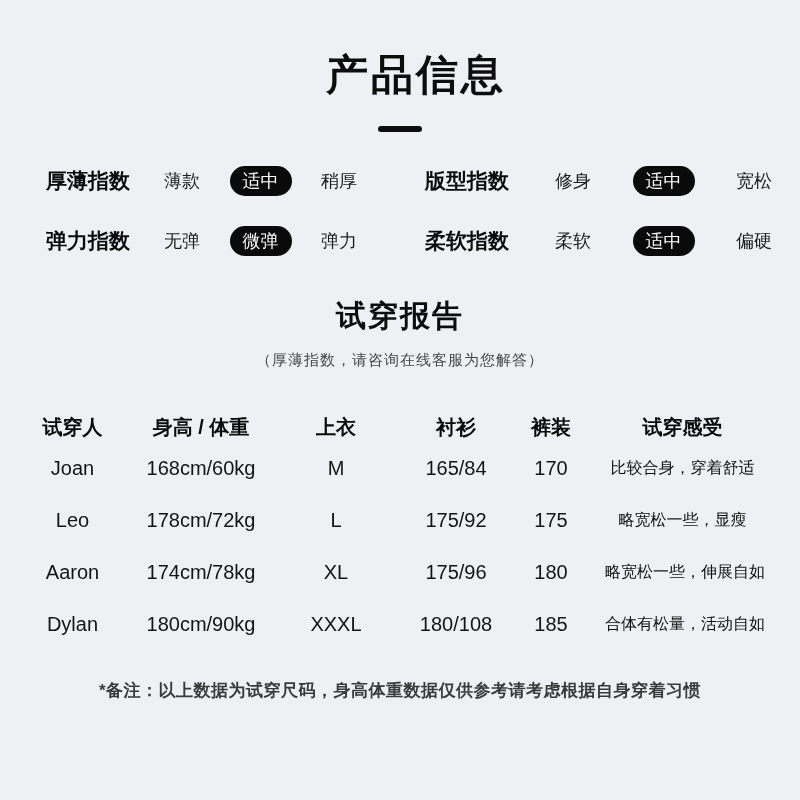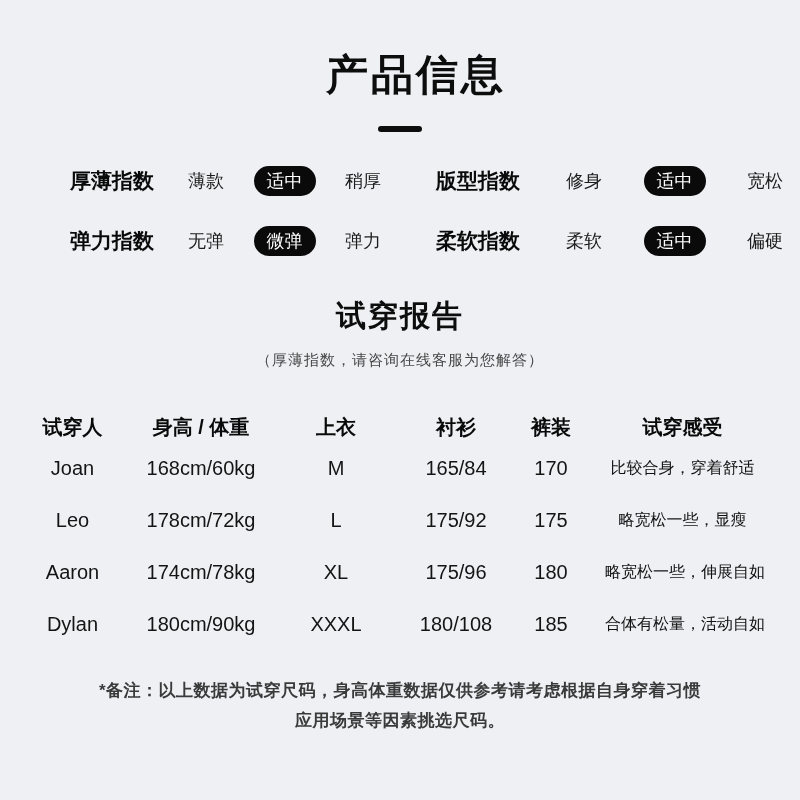--- a/index.html
+++ b/index.html
@@ -31,21 +31,20 @@
   }
 
   
   .indices {
     margin-top: 34px;
     display: grid;
     grid-template-columns: 1fr 1fr;
     row-gap: 30px;
     padding-left: 46px;
     padding-right: 10px;
-    margin-left: 24px;
   }
   .index-row { display: flex; align-items: center; height: 30px; }
   .index-row.right { padding-left: 37px; gap: 12px; }
   .index-label {
     width: 100px;
     font-size: 21px;
     font-weight: bold;
     color: #0a0a0a;
     white-space: nowrap;
   }
@@ -209,16 +208,15 @@
       <div class="t-cell">XXXL</div>
       <div class="t-cell">180/108</div>
       <div class="t-cell">185</div>
       <div class="t-cell feel">合体有松量，活动自如</div>
     </div>
 
   </div>
 
   <div class="note">
     <div>*备注：以上数据为试穿尺码，身高体重数据仅供参考请考虑根据自身穿着习惯</div>
-    <div>应用场景等因素挑选尺码。</div>
   </div>
 
 </div>
 
 </body></html>

